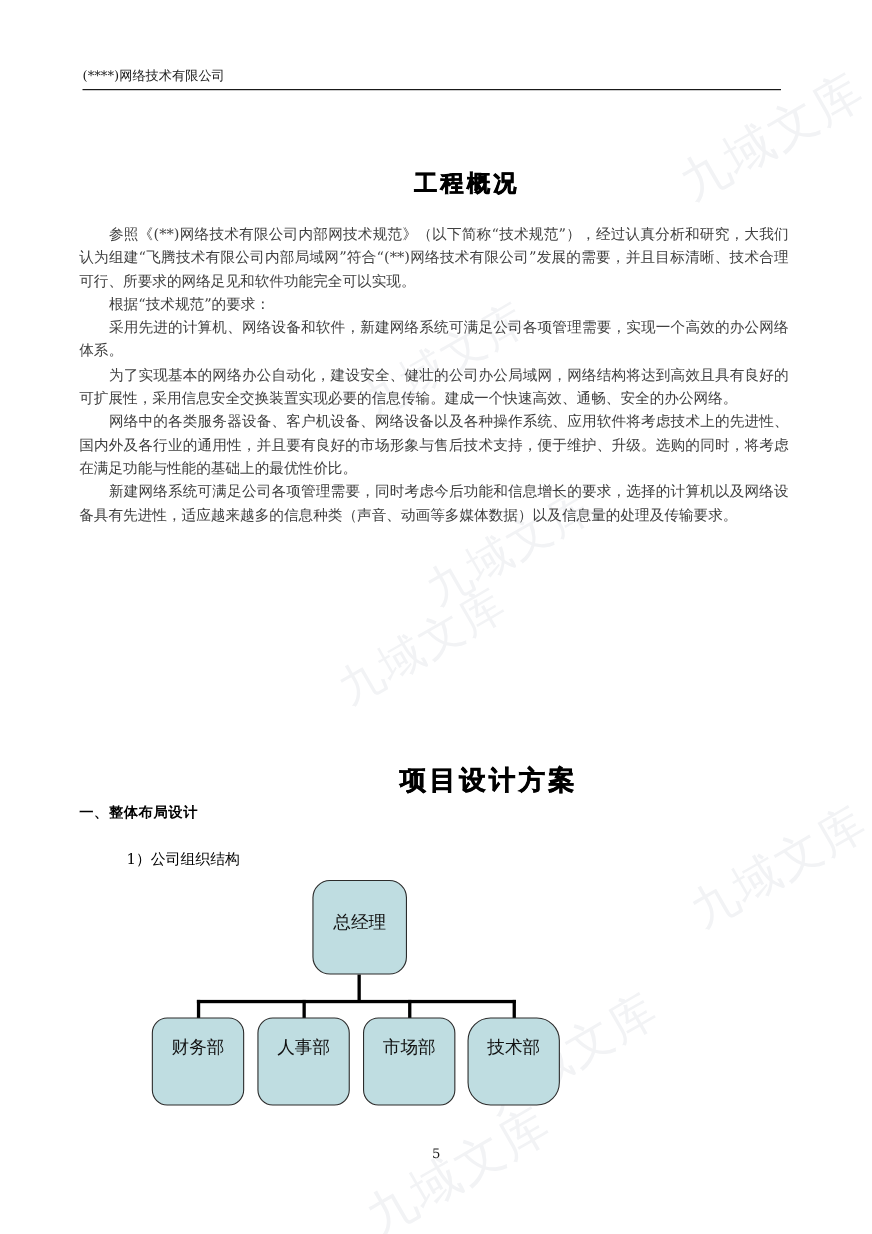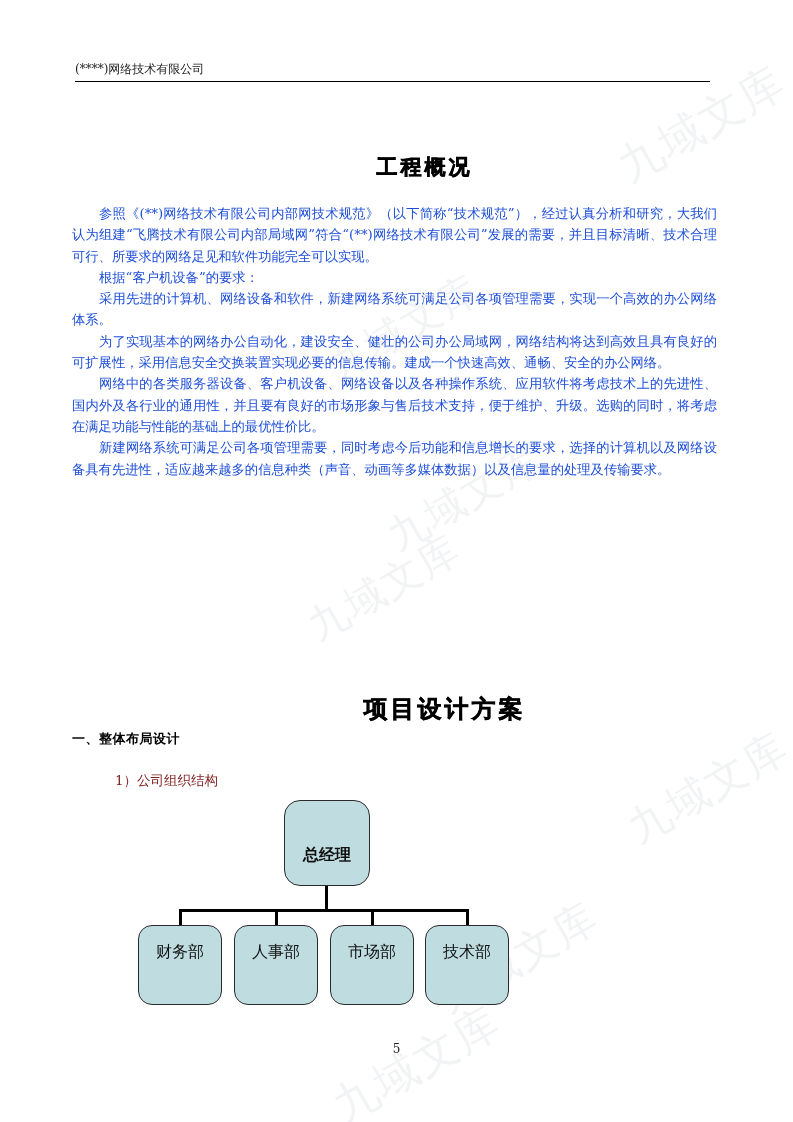--- a/index.html
+++ b/index.html
@@ -97,40 +97,40 @@
     font-weight: bold;
     letter-spacing: 0.5px;
     color: #000000;
   }
   .list-label {
     position: absolute;
     top: 772px;
     left: 115px;
     font-family: "DejaVu Serif", "Liberation Serif", serif;
     font-size: 13.5px;
-    color: #7f1d1d;
+    color: #000000;
     text-align: right;
   }
 
   
   .body-block {
     position: absolute;
     top: 203px;
     left: 72px;
     width: 645px;
   }
   .para {
     font-family: "DejaVu Serif", "Liberation Serif", serif;
     font-size: 13.3px;
     line-height: 21.3px;
     text-align: justify;
     text-justify: inter-ideograph;
     text-indent: 27px;
     margin: 0;
-    color: #1d4ed8;
+    color: #404040;
   }
 
   
   .org-chart {
     position: absolute;
     top: 795px;
     left: 0;
     width: 793px;
     height: 225px;
   }
@@ -145,31 +145,31 @@
     font-size: 16px;
     color: #111111;
   }
   .org-box-root {
     width: 86px;
     height: 86px;
     left: 284px;
     top: 5px;
     border-radius: 16px;
   }
-  .org-box-root .org-box-label { padding-top: 44px; font-weight: bold; }
+  .org-box-root .org-box-label { padding-top: 28px; }
   .org-box-child {
     width: 84px;
     height: 80px;
     top: 130px;
   }
   .org-box-child .org-box-label { padding-top: 16px; }
   .child-0 { left: 138px; }
   .child-1 { left: 234px; }
   .child-2 { left: 330px; }
-  .child-3 { left: 425px; }
+  .child-3 { left: 425px; border-radius: 21px; }
 
   .connector { position: absolute; background: #000000; }
   .conn-root-drop { left: 325px; top: 91px;  width: 3px;  height: 25px; }
   .conn-horizontal { left: 179px; top: 114px; width: 290px; height: 3px; }
   .conn-drop { top: 114px; width: 3px; height: 18px; }
   .drop-0 { left: 179px; }
   .drop-1 { left: 275px; }
   .drop-2 { left: 371px; }
   .drop-3 { left: 466px; }
 
@@ -201,21 +201,21 @@
   <div class="content-layer">
 
     <div class="page-header">
       <div class="page-header-text">(****)网络技术有限公司</div>
     </div>
 
     <div class="doc-title">工程概况</div>
 
     <div class="body-block">
       <p class="para">参照《(**)网络技术有限公司内部网技术规范》（以下简称“技术规范”），经过认真分析和研究，大我们认为组建“飞腾技术有限公司内部局域网”符合“(**)网络技术有限公司”发展的需要，并且目标清晰、技术合理可行、所要求的网络足见和软件功能完全可以实现。</p>
-      <p class="para">根据“客户机设备”的要求：</p>
+      <p class="para">根据“技术规范”的要求：</p>
       <p class="para">采用先进的计算机、网络设备和软件，新建网络系统可满足公司各项管理需要，实现一个高效的办公网络体系。</p>
       <p class="para">为了实现基本的网络办公自动化，建设安全、健壮的公司办公局域网，网络结构将达到高效且具有良好的可扩展性，采用信息安全交换装置实现必要的信息传输。建成一个快速高效、通畅、安全的办公网络。</p>
       <p class="para">网络中的各类服务器设备、客户机设备、网络设备以及各种操作系统、应用软件将考虑技术上的先进性、国内外及各行业的通用性，并且要有良好的市场形象与售后技术支持，便于维护、升级。选购的同时，将考虑在满足功能与性能的基础上的最优性价比。</p>
       <p class="para">新建网络系统可满足公司各项管理需要，同时考虑今后功能和信息增长的要求，选择的计算机以及网络设备具有先进性，适应越来越多的信息种类（声音、动画等多媒体数据）以及信息量的处理及传输要求。</p>
     </div>
 
     <div class="section-title">项目设计方案</div>
     <div class="subsection-title">一、整体布局设计</div>
     <div class="list-label">1）公司组织结构</div>
 

